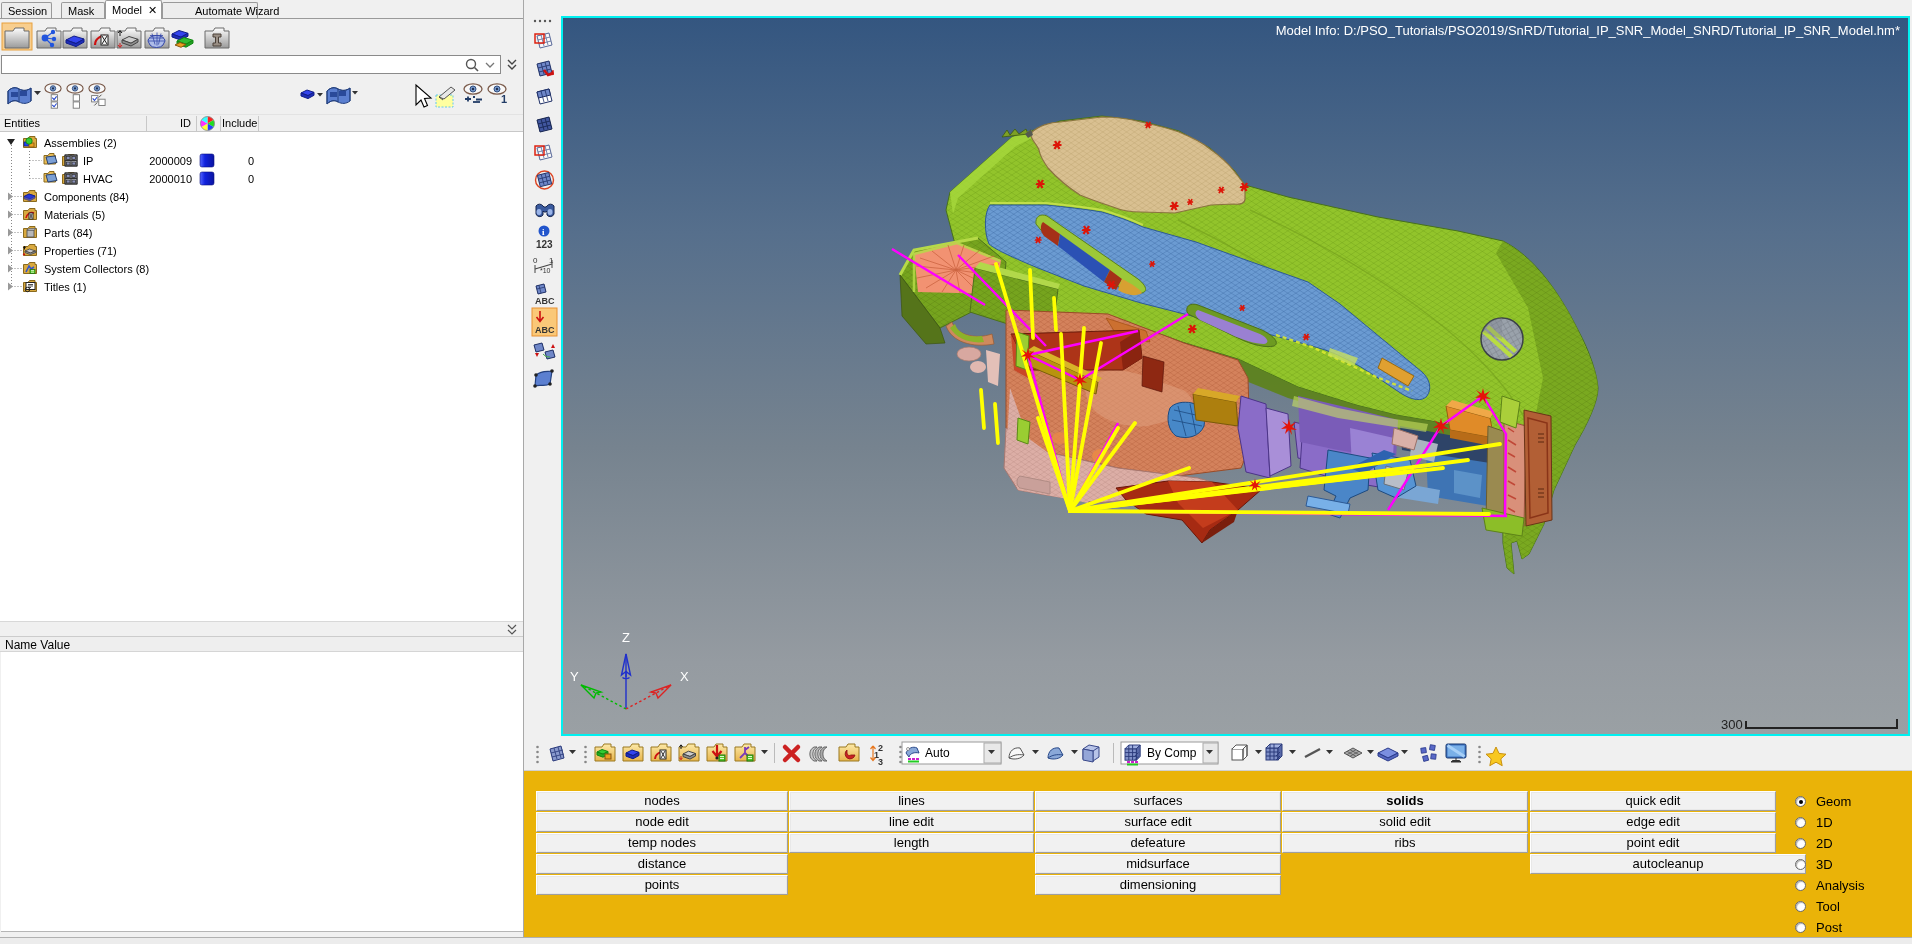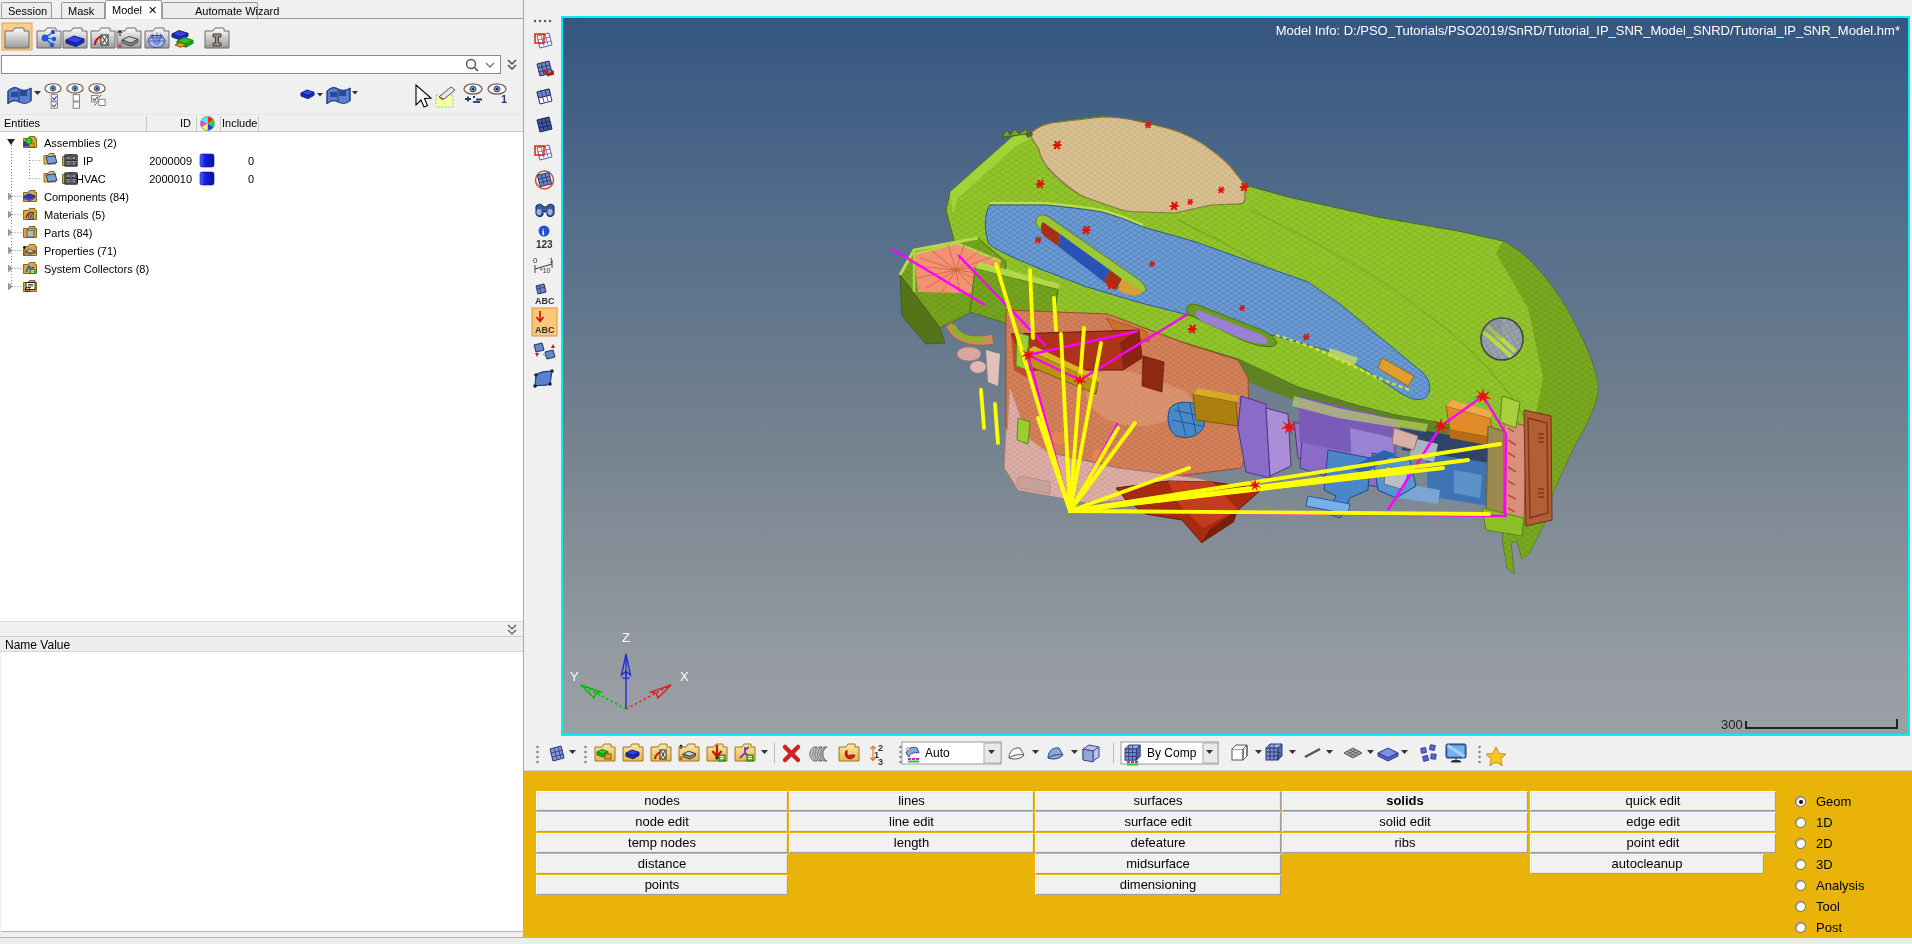--- a/index.html
+++ b/index.html
@@ -308,38 +308,41 @@
     </svg>
     <div class="trow" style="top:2px;">
         <span class="lbl">Assemblies (2)</span>
       </div>
     <div class="trow" style="top:20px;">
         <span class="lbl" style="left:83px;">IP</span>
         <span style="position:absolute;left:110px;width:82px;top:3px;text-align:right;">2000009</span>
         <span style="position:absolute;left:222px;width:32px;top:3px;text-align:right;">0</span>
       </div>
     <div class="trow" style="top:38px;">
-        <span class="lbl" style="left:76px;">HVAC</span>
+        <span class="lbl" style="left:83px;">HVAC</span>
         <span style="position:absolute;left:110px;width:82px;top:3px;text-align:right;">2000010</span>
         <span style="position:absolute;left:222px;width:32px;top:3px;text-align:right;">0</span>
       </div>
     <div class="trow" style="top:56px;">
         <span class="lbl">Components (84)</span>
       </div>
     <div class="trow" style="top:74px;">
         <span class="lbl">Materials (5)</span>
       </div>
     <div class="trow" style="top:92px;">
         <span class="lbl">Parts (84)</span>
       </div>
     <div class="trow" style="top:110px;">
         <span class="lbl">Properties (71)</span>
       </div>
     <div class="trow" style="top:128px;">
         <span class="lbl">System Collectors (8)</span>
+      </div>
+    <div class="trow" style="top:146px;">
+        <span class="lbl">Titles (1)</span>
       </div>
   </div>
   <div id="sash">
       <svg style="position:absolute;left:505px;top:2px;" width="16" height="12">
         <path d="M3 1 l4 4 l4 -4 M3 6 l4 4 l4 -4" fill="none" stroke="#555" stroke-width="1.2"></path>
       </svg>
     </div>
   <div id="nvhdr">
       <span style="position:absolute; left:5px; top:1px;">Name Value</span>
     </div>
@@ -864,21 +867,21 @@
   <div class="pbtn" style="left:511px; top:41px; width:246px;">surface edit</div>
   <div class="pbtn" style="left:511px; top:62px; width:246px;">defeature</div>
   <div class="pbtn" style="left:511px; top:83px; width:246px;">midsurface</div>
   <div class="pbtn" style="left:511px; top:104px; width:246px;">dimensioning</div>
   <div class="pbtn" style="left:758px; top:20px; width:246px;font-weight:bold;">solids</div>
   <div class="pbtn" style="left:758px; top:41px; width:246px;">solid edit</div>
   <div class="pbtn" style="left:758px; top:62px; width:246px;">ribs</div>
   <div class="pbtn" style="left:1006px; top:20px; width:246px;">quick edit</div>
   <div class="pbtn" style="left:1006px; top:41px; width:246px;">edge edit</div>
   <div class="pbtn" style="left:1006px; top:62px; width:246px;">point edit</div>
-  <div class="pbtn" style="left:1006px; top:83px; width:234px;">autocleanup</div>
+  <div class="pbtn" style="left:1006px; top:83px; width:276px;">autocleanup</div>
   <div class="radio" style="left:1271px; top:25px;">
       <div style="position:absolute;left:2.5px;top:2.5px;width:4px;height:4px;border-radius:50%;background:#000;"></div>
     </div>
   <div class="radio" style="left:1271px; top:46px;"></div>
   <div class="radio" style="left:1271px; top:67px;"></div>
   <div class="radio" style="left:1271px; top:88px;"></div>
   <div class="radio" style="left:1271px; top:109px;"></div>
   <div class="radio" style="left:1271px; top:130px;"></div>
   <div class="radio" style="left:1271px; top:151px;"></div>
   <div class="radiolbl" style="left:1292px; top:23px;">Geom</div>

